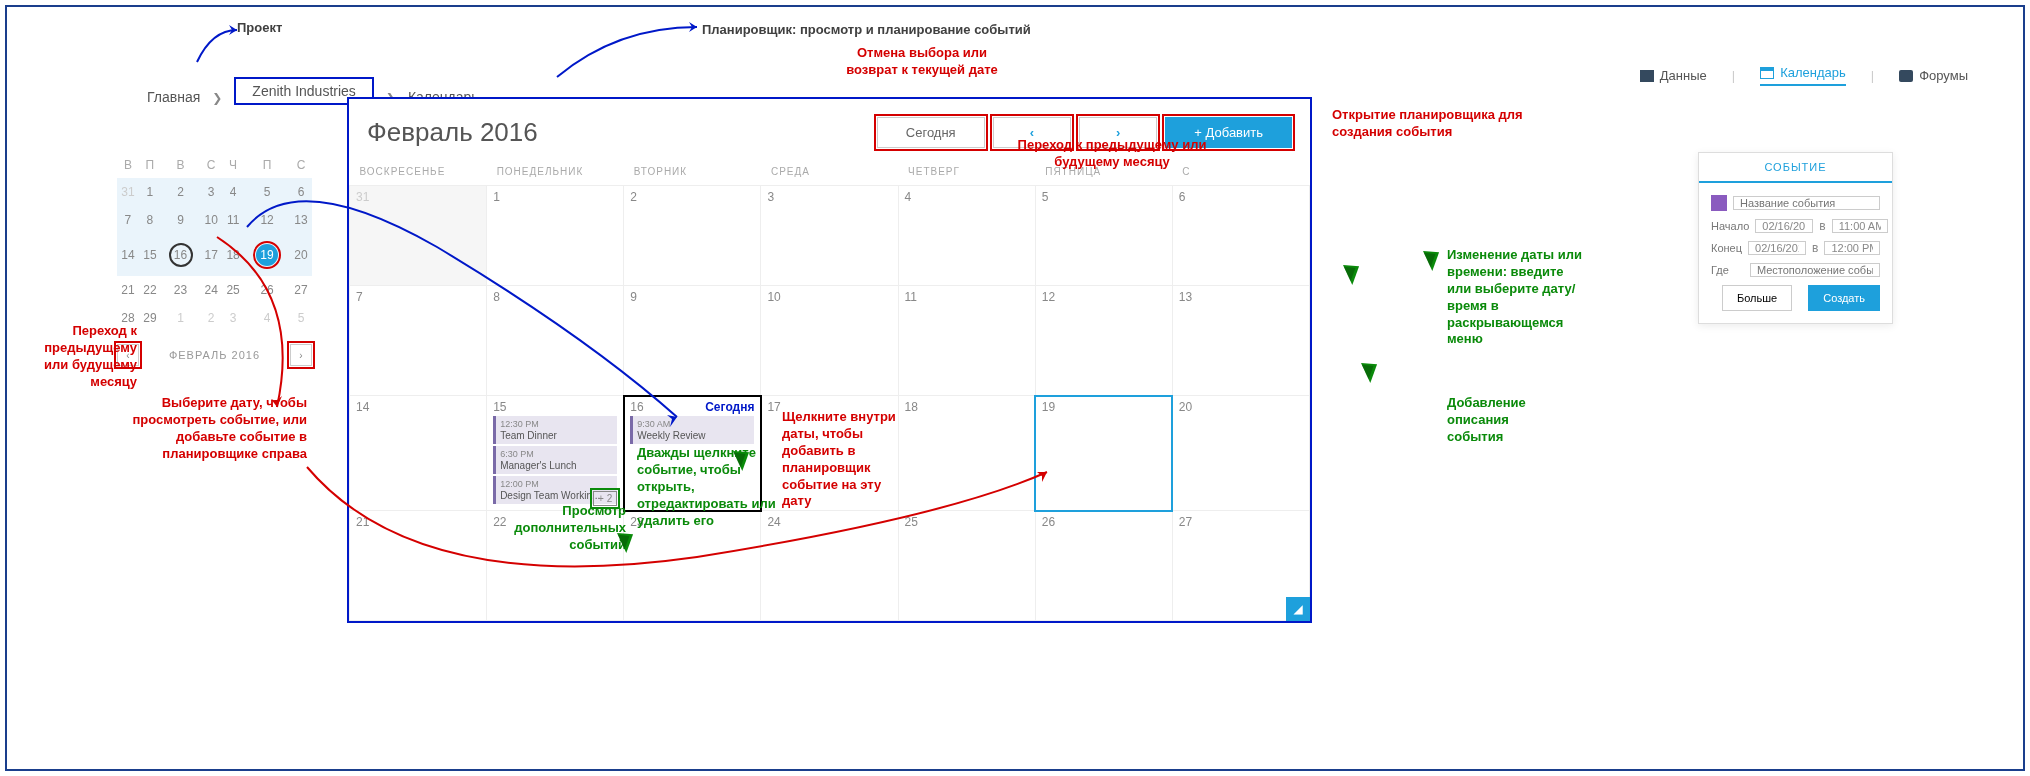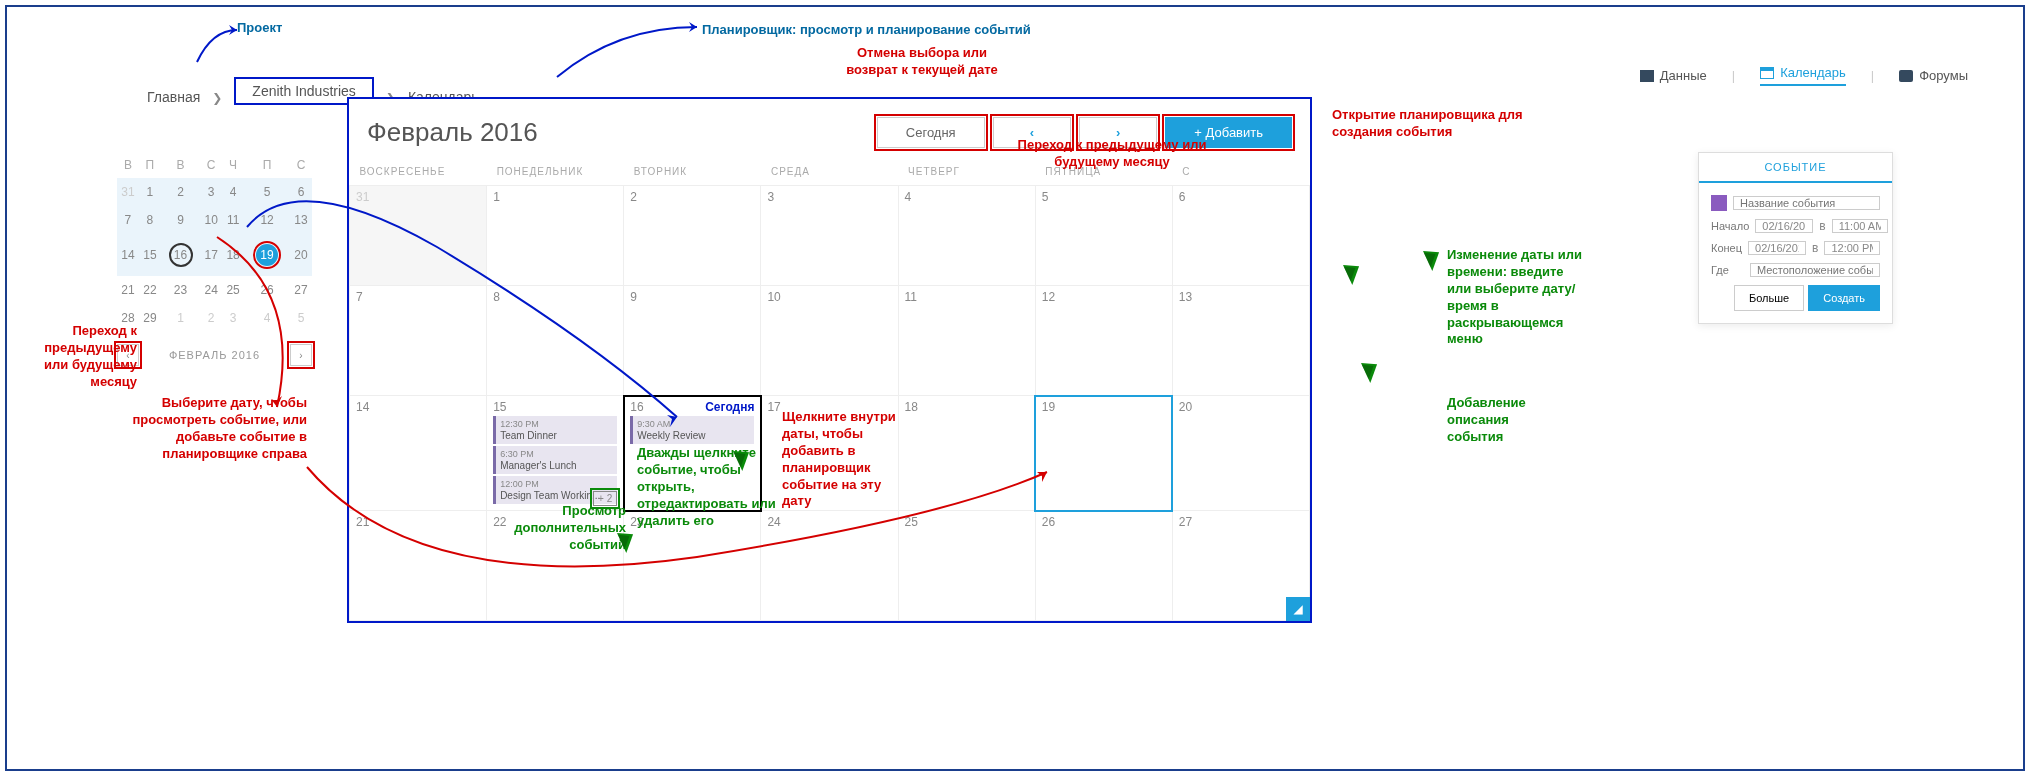--- a/index.html
+++ b/index.html
@@ -60,27 +60,27 @@
 .evpanel { position: absolute; top: 145px; right: 130px; width: 195px; border: 1px solid #ddd; background: #fff; box-shadow: 0 2px 8px rgba(0,0,0,0.08); font-size: 12px; }
 .evpanel .tab { text-align: center; padding: 8px; color: #1ea0dc; border-bottom: 2px solid #1ea0dc; font-size: 11px; letter-spacing: 1px; }
 .evpanel .body { padding: 12px; }
 .evpanel .row { display: flex; align-items: center; gap: 6px; margin-bottom: 8px; }
 .evpanel input { border: 1px solid #ccc; padding: 0 6px; font-size: 11px; width: 100%; color: #888; }
 .evpanel .sw { width: 16px; height: 16px; background: #8a5bbf; flex-shrink: 0; }
 .evpanel .lbl { width: 44px; color: #777; font-size: 11px; }
 .evpanel .dt { width: 58px; }
 .evpanel .sep2 { width: 10px; text-align: center; color: #888; }
 .evpanel .tm { width: 56px; }
-.evpanel .actions { display: flex; justify-content: flex-end; gap: 4px; margin-top: 6px; }
+.evpanel .actions { display: flex; justify-content: flex-end; gap: 16px; margin-top: 6px; }
 .evpanel .actions button { border: 1px solid #ccc; padding: 6px 14px; font-size: 11px; background: #fff; cursor: pointer; }
 .evpanel .actions .create { background: #1ea0dc; color: #fff; border-color: #1ea0dc; }
 
 
 .ann { position: absolute; font-size: 13px; font-weight: bold; line-height: 1.3; }
-.ann.blue { color: #0369a1; }
+.ann.blue { color: #404040; }
 .ann.red { color: #d40000; }
 .ann.green { color: #0a8a0a; }
 .cursor-g { position: absolute; width: 0; height: 0; border-left: 14px solid #0a8a0a; border-top: 8px solid transparent; border-bottom: 14px solid transparent; transform: rotate(-25deg); }
 .cursor-g::after { content: ''; position: absolute; left: -14px; top: -6px; width: 0; height: 0; border-left: 10px solid #043d04; border-top: 6px solid transparent; border-bottom: 10px solid transparent; opacity: 0.4; }
 svg.arrow { position: absolute; pointer-events: none; }
 </style>
 </head>
 <body>
 
 <div class="outer">

